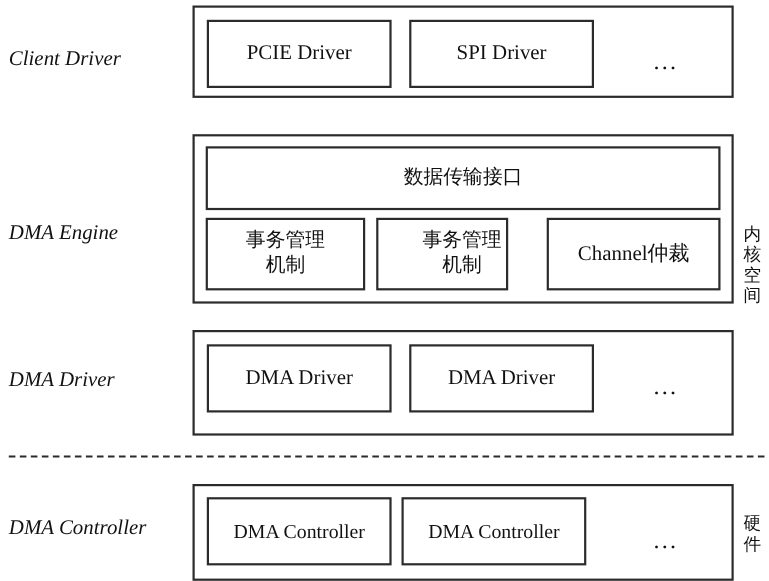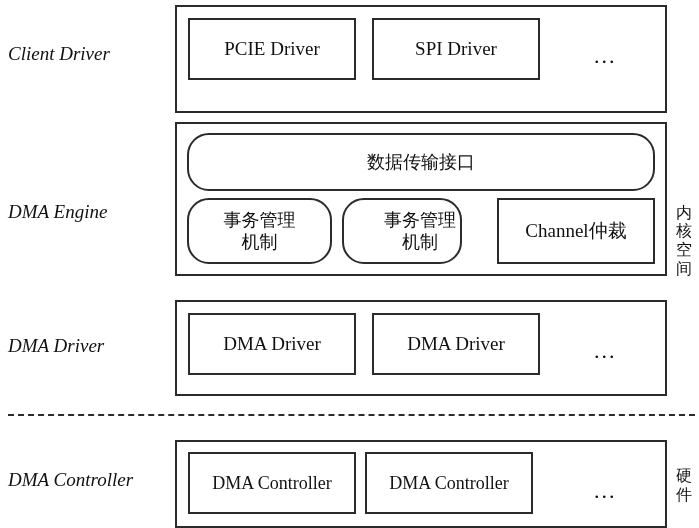--- a/index.html
+++ b/index.html
@@ -47,23 +47,22 @@
     background: #ffffff;
     display: flex;
     align-items: center;
     justify-content: center;
     text-align: center;
     font-size: 19px;
     line-height: 1.25;
     color: #111111;
   }
   .unit.cjk {
-    font-family: Liberation Serif, serif;
+    font-family: Liberation Mono, monospace;
     font-size: 18px;
-    border-radius: 22px;
   }
   .unit.mixed {
     font-family: "Liberation Serif", "DejaVu Serif", serif;
     font-size: 19px;
   }
 
   
   .ellipsis {
     position: absolute;
     font-size: 22px;
@@ -96,21 +95,21 @@
     align-items: center;
     justify-content: center;
   }
   .side-label > span { display: block; }
 </style>
 </head>
 <body>
 
 <div class="row-label" style="top:44px;">Client Driver</div>
 
-<div class="group-box" style="top:5px; height:108px;">
+<div class="group-box" style="top:5px; height:84px;">
   <div class="unit mixed" style="left:11px; top:11px; width:168px; height:62px;">
     <span>PCIE Driver</span>
   </div>
   <div class="unit mixed" style="left:195px; top:11px; width:168px; height:62px;">
     <span>SPI Driver</span>
   </div>
   <div class="ellipsis" style="left:417px; top:38px;">...</div>
 </div>
 
 <div class="row-label" style="top:202px;">DMA Engine</div>

